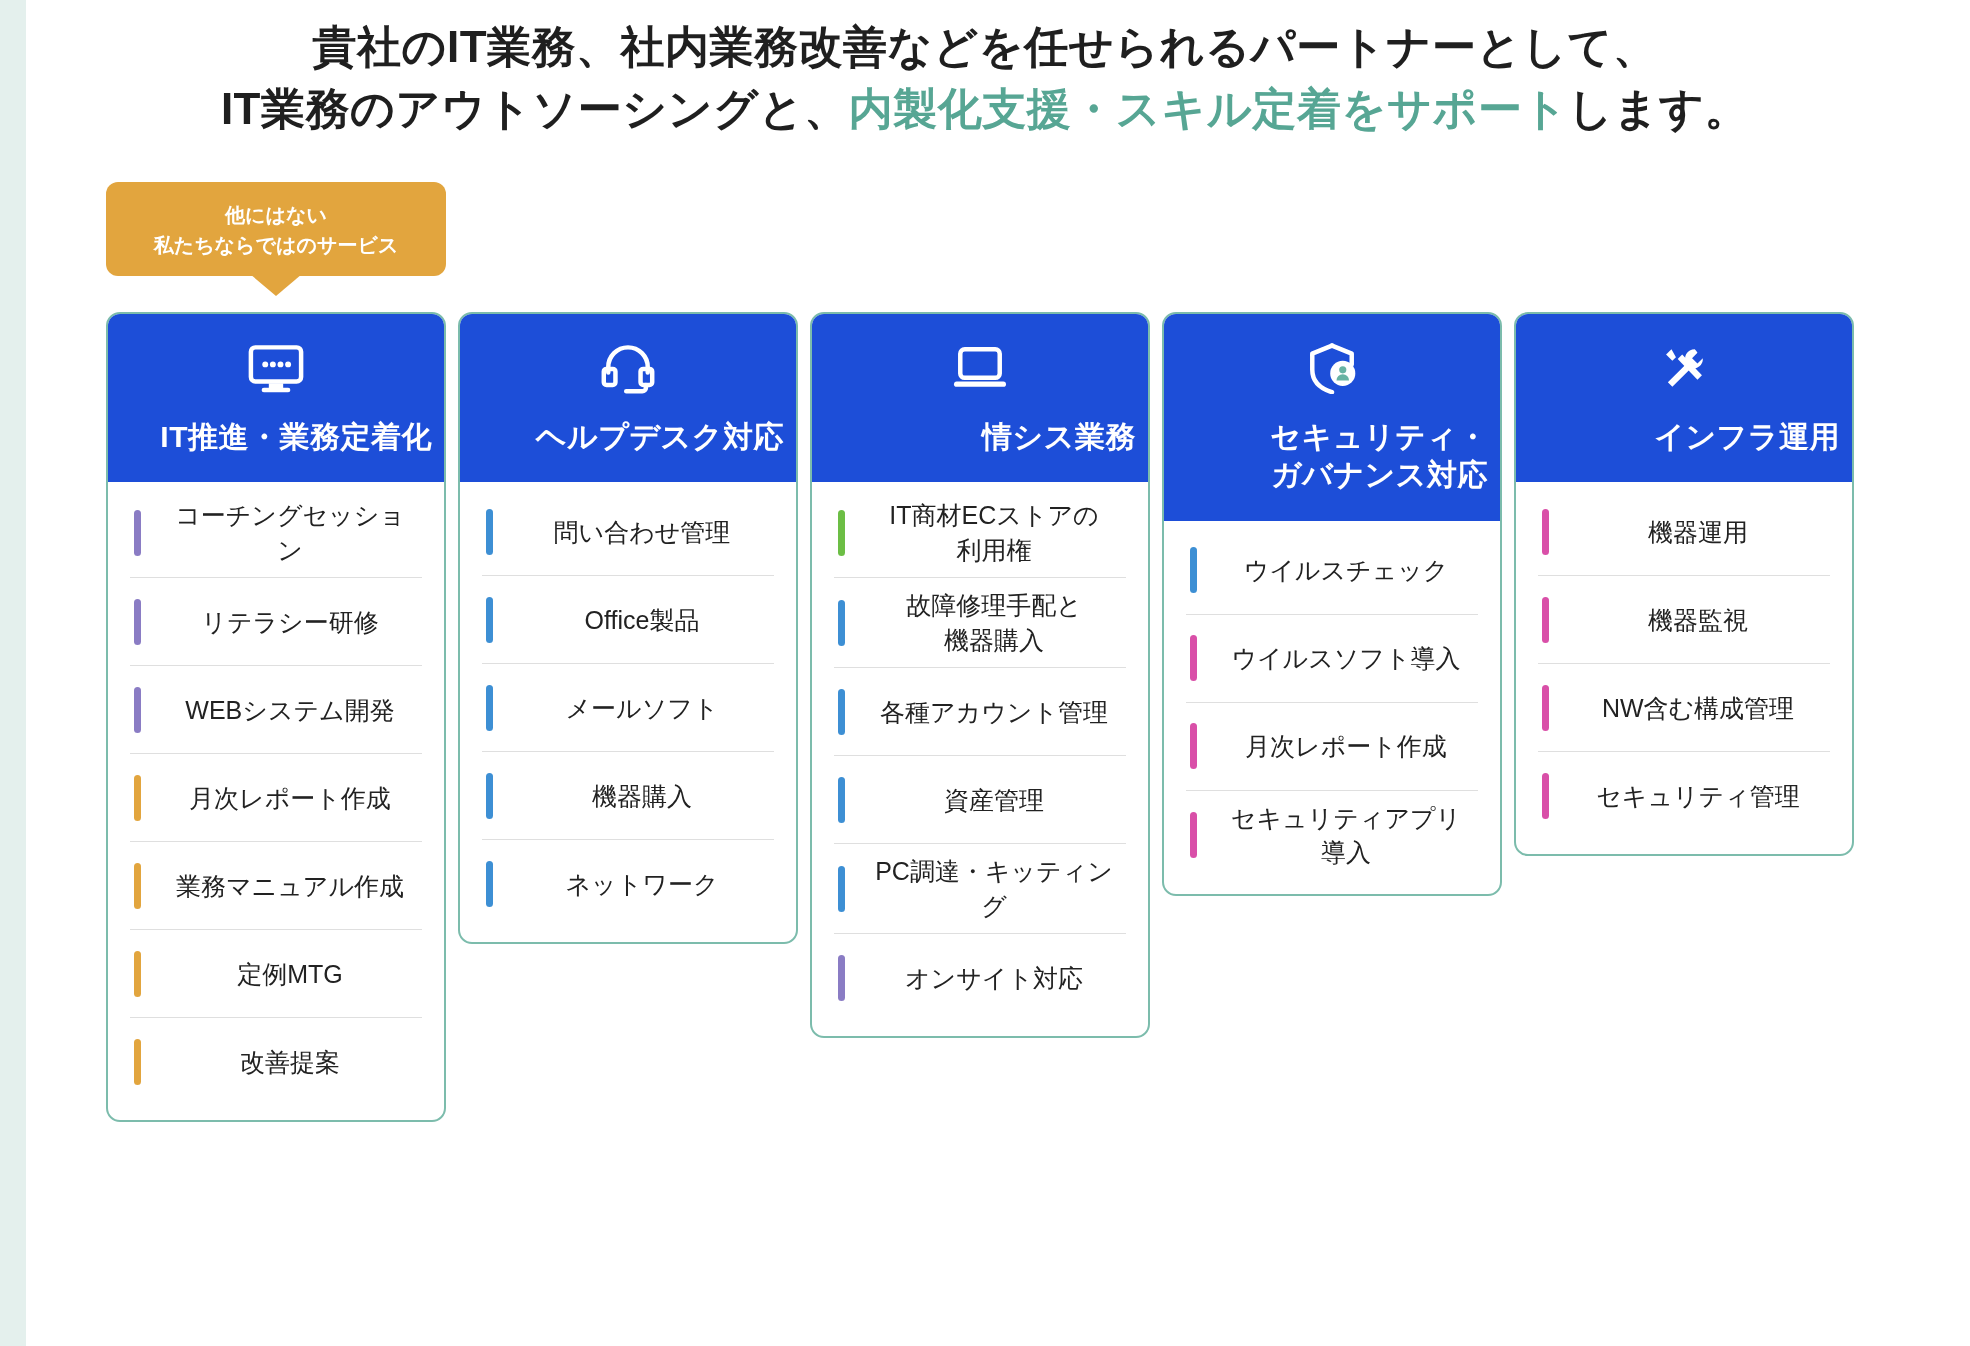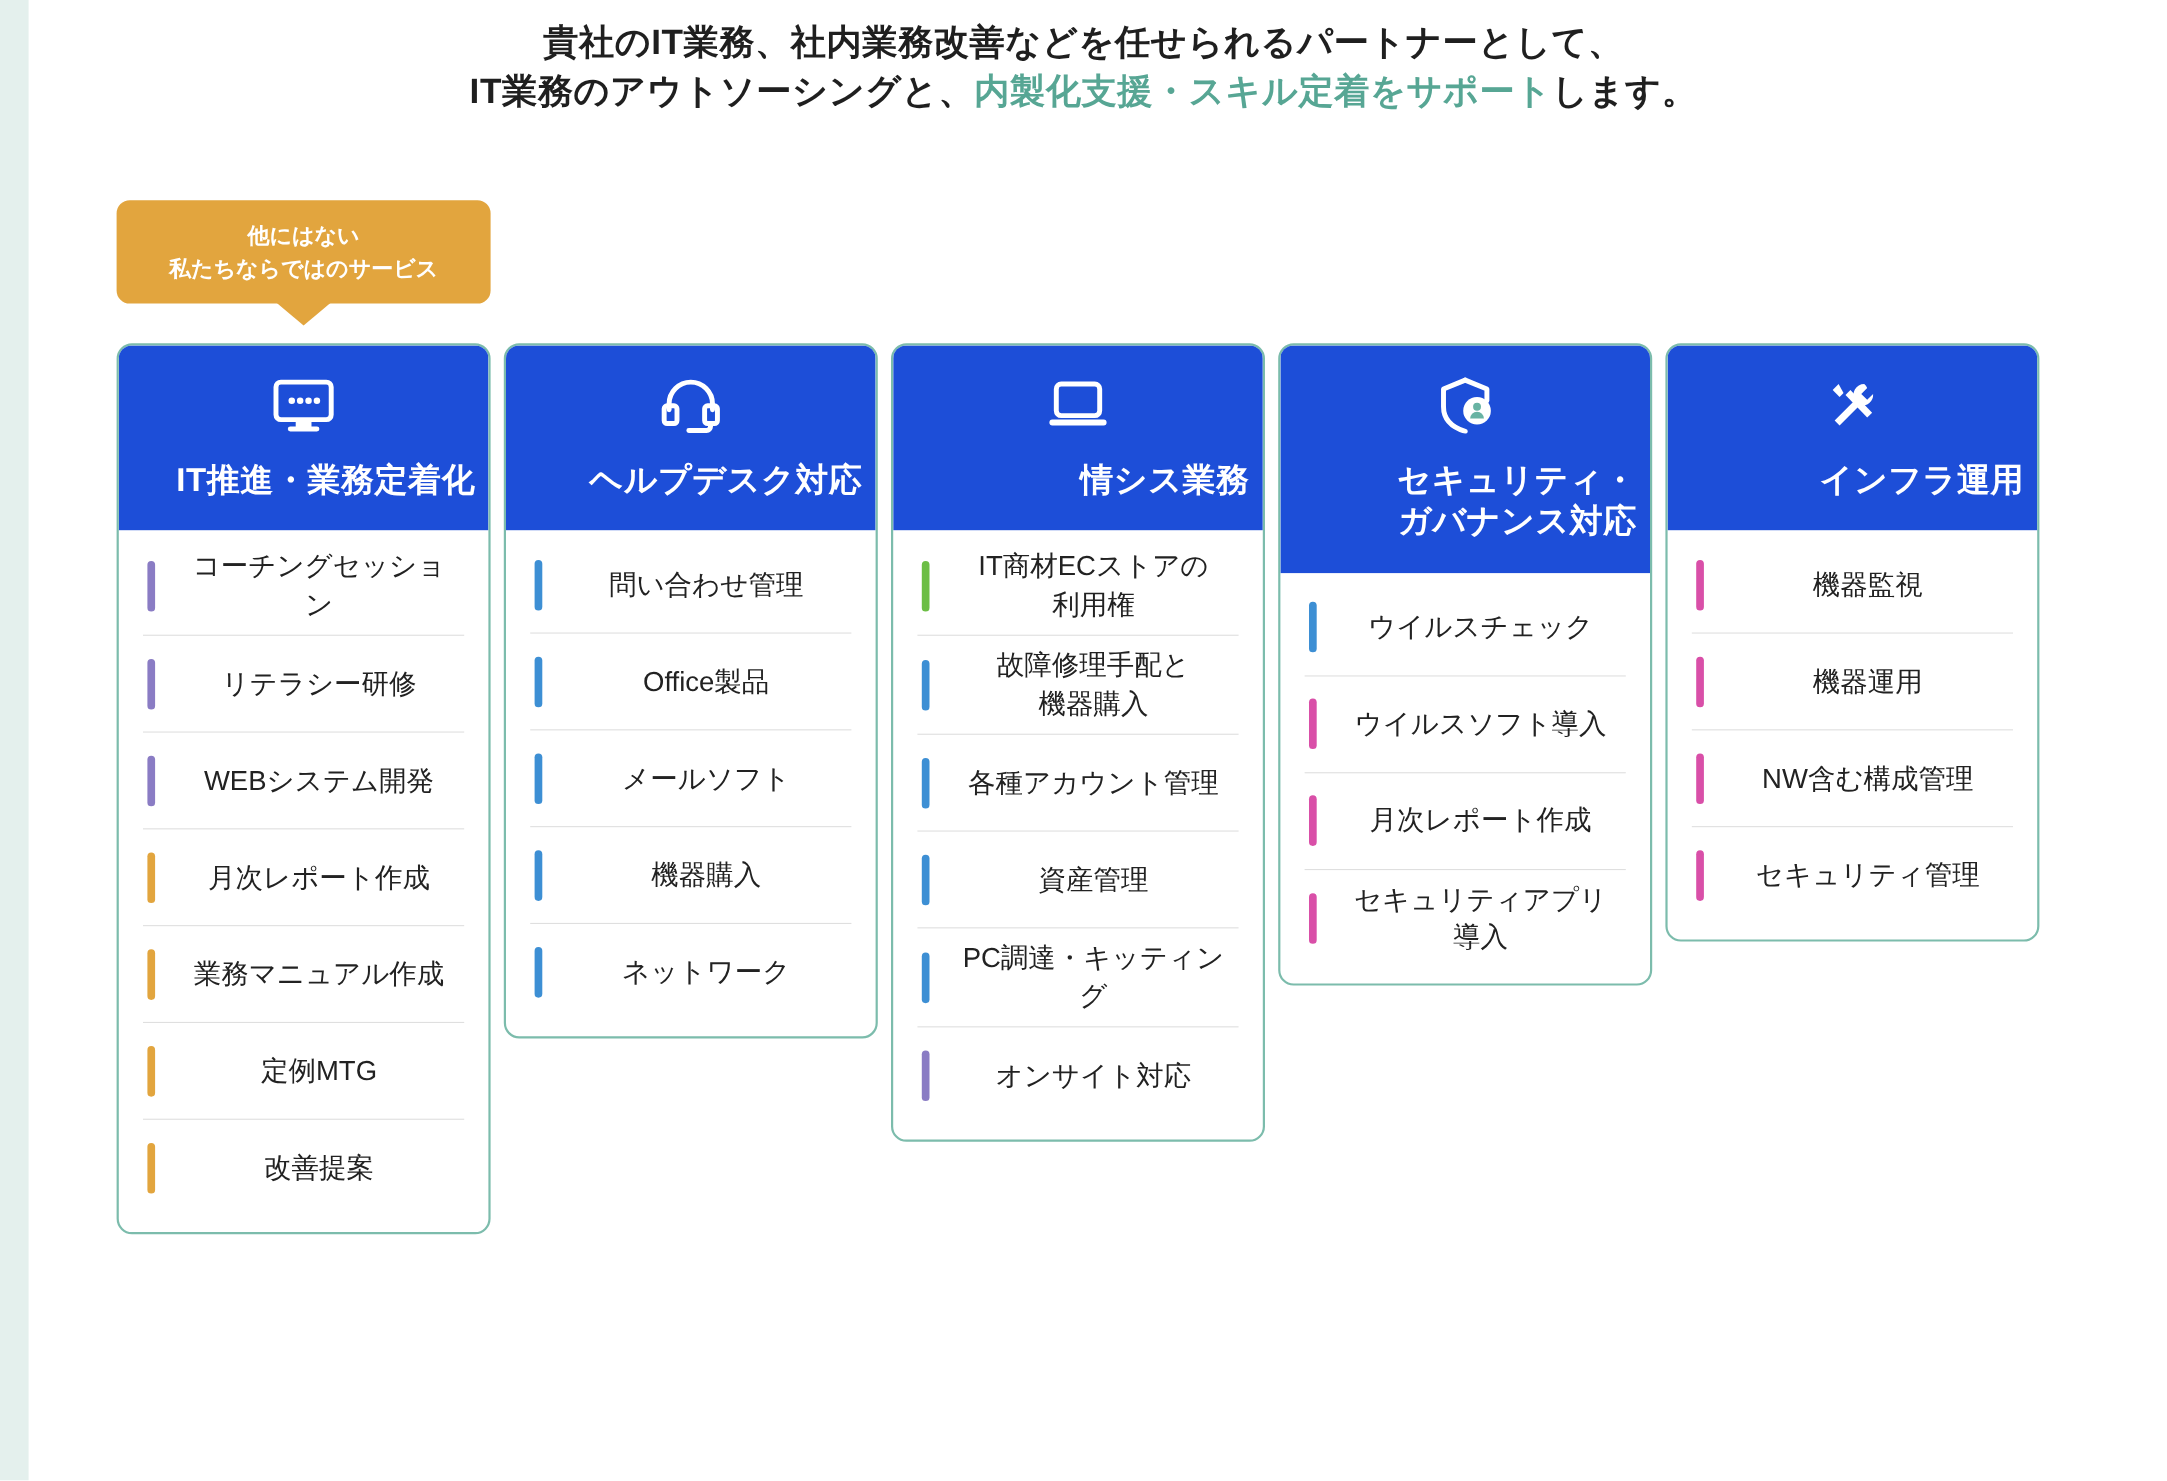--- a/index.html
+++ b/index.html
@@ -25,21 +25,21 @@
   }
 
   
   .heading {
     position: absolute;
     left: 0; top: 16px;
     width: 1970px;
     text-align: center;
     color: #1f1f1f;
     font-weight: 700;
-    font-size: 32px;
+    font-size: 44px;
     line-height: 1.42;
     letter-spacing: 0.5px;
   }
   .heading .line { display: block; white-space: nowrap; }
   .accent { color: #57a694; }
 
   
   .cards {
     position: absolute;
     left: 106px;
@@ -340,25 +340,25 @@
               <path d="M25 19l22 23 5-5-22-23z" fill="#fff"></path>
             </svg>
           </span>
           <div class="card-title">
             <span class="t-line">インフラ運用</span>
           </div>
         </div>
         <div class="card-body">
           <div class="item">
               <span class="bar" style="background: rgb(217, 79, 168);"></span>
+              <span class="item-label">機器運用</span>
+            </div>
+          <div class="item">
+              <span class="bar" style="background: rgb(217, 79, 168);"></span>
               <span class="item-label">機器監視</span>
-            </div>
-          <div class="item">
-              <span class="bar" style="background: rgb(217, 79, 168);"></span>
-              <span class="item-label">機器運用</span>
             </div>
           <div class="item">
               <span class="bar" style="background: rgb(217, 79, 168);"></span>
               <span class="item-label">NW含む構成管理</span>
             </div>
           <div class="item">
               <span class="bar" style="background: rgb(217, 79, 168);"></span>
               <span class="item-label">セキュリティ管理</span>
             </div>
         </div>

